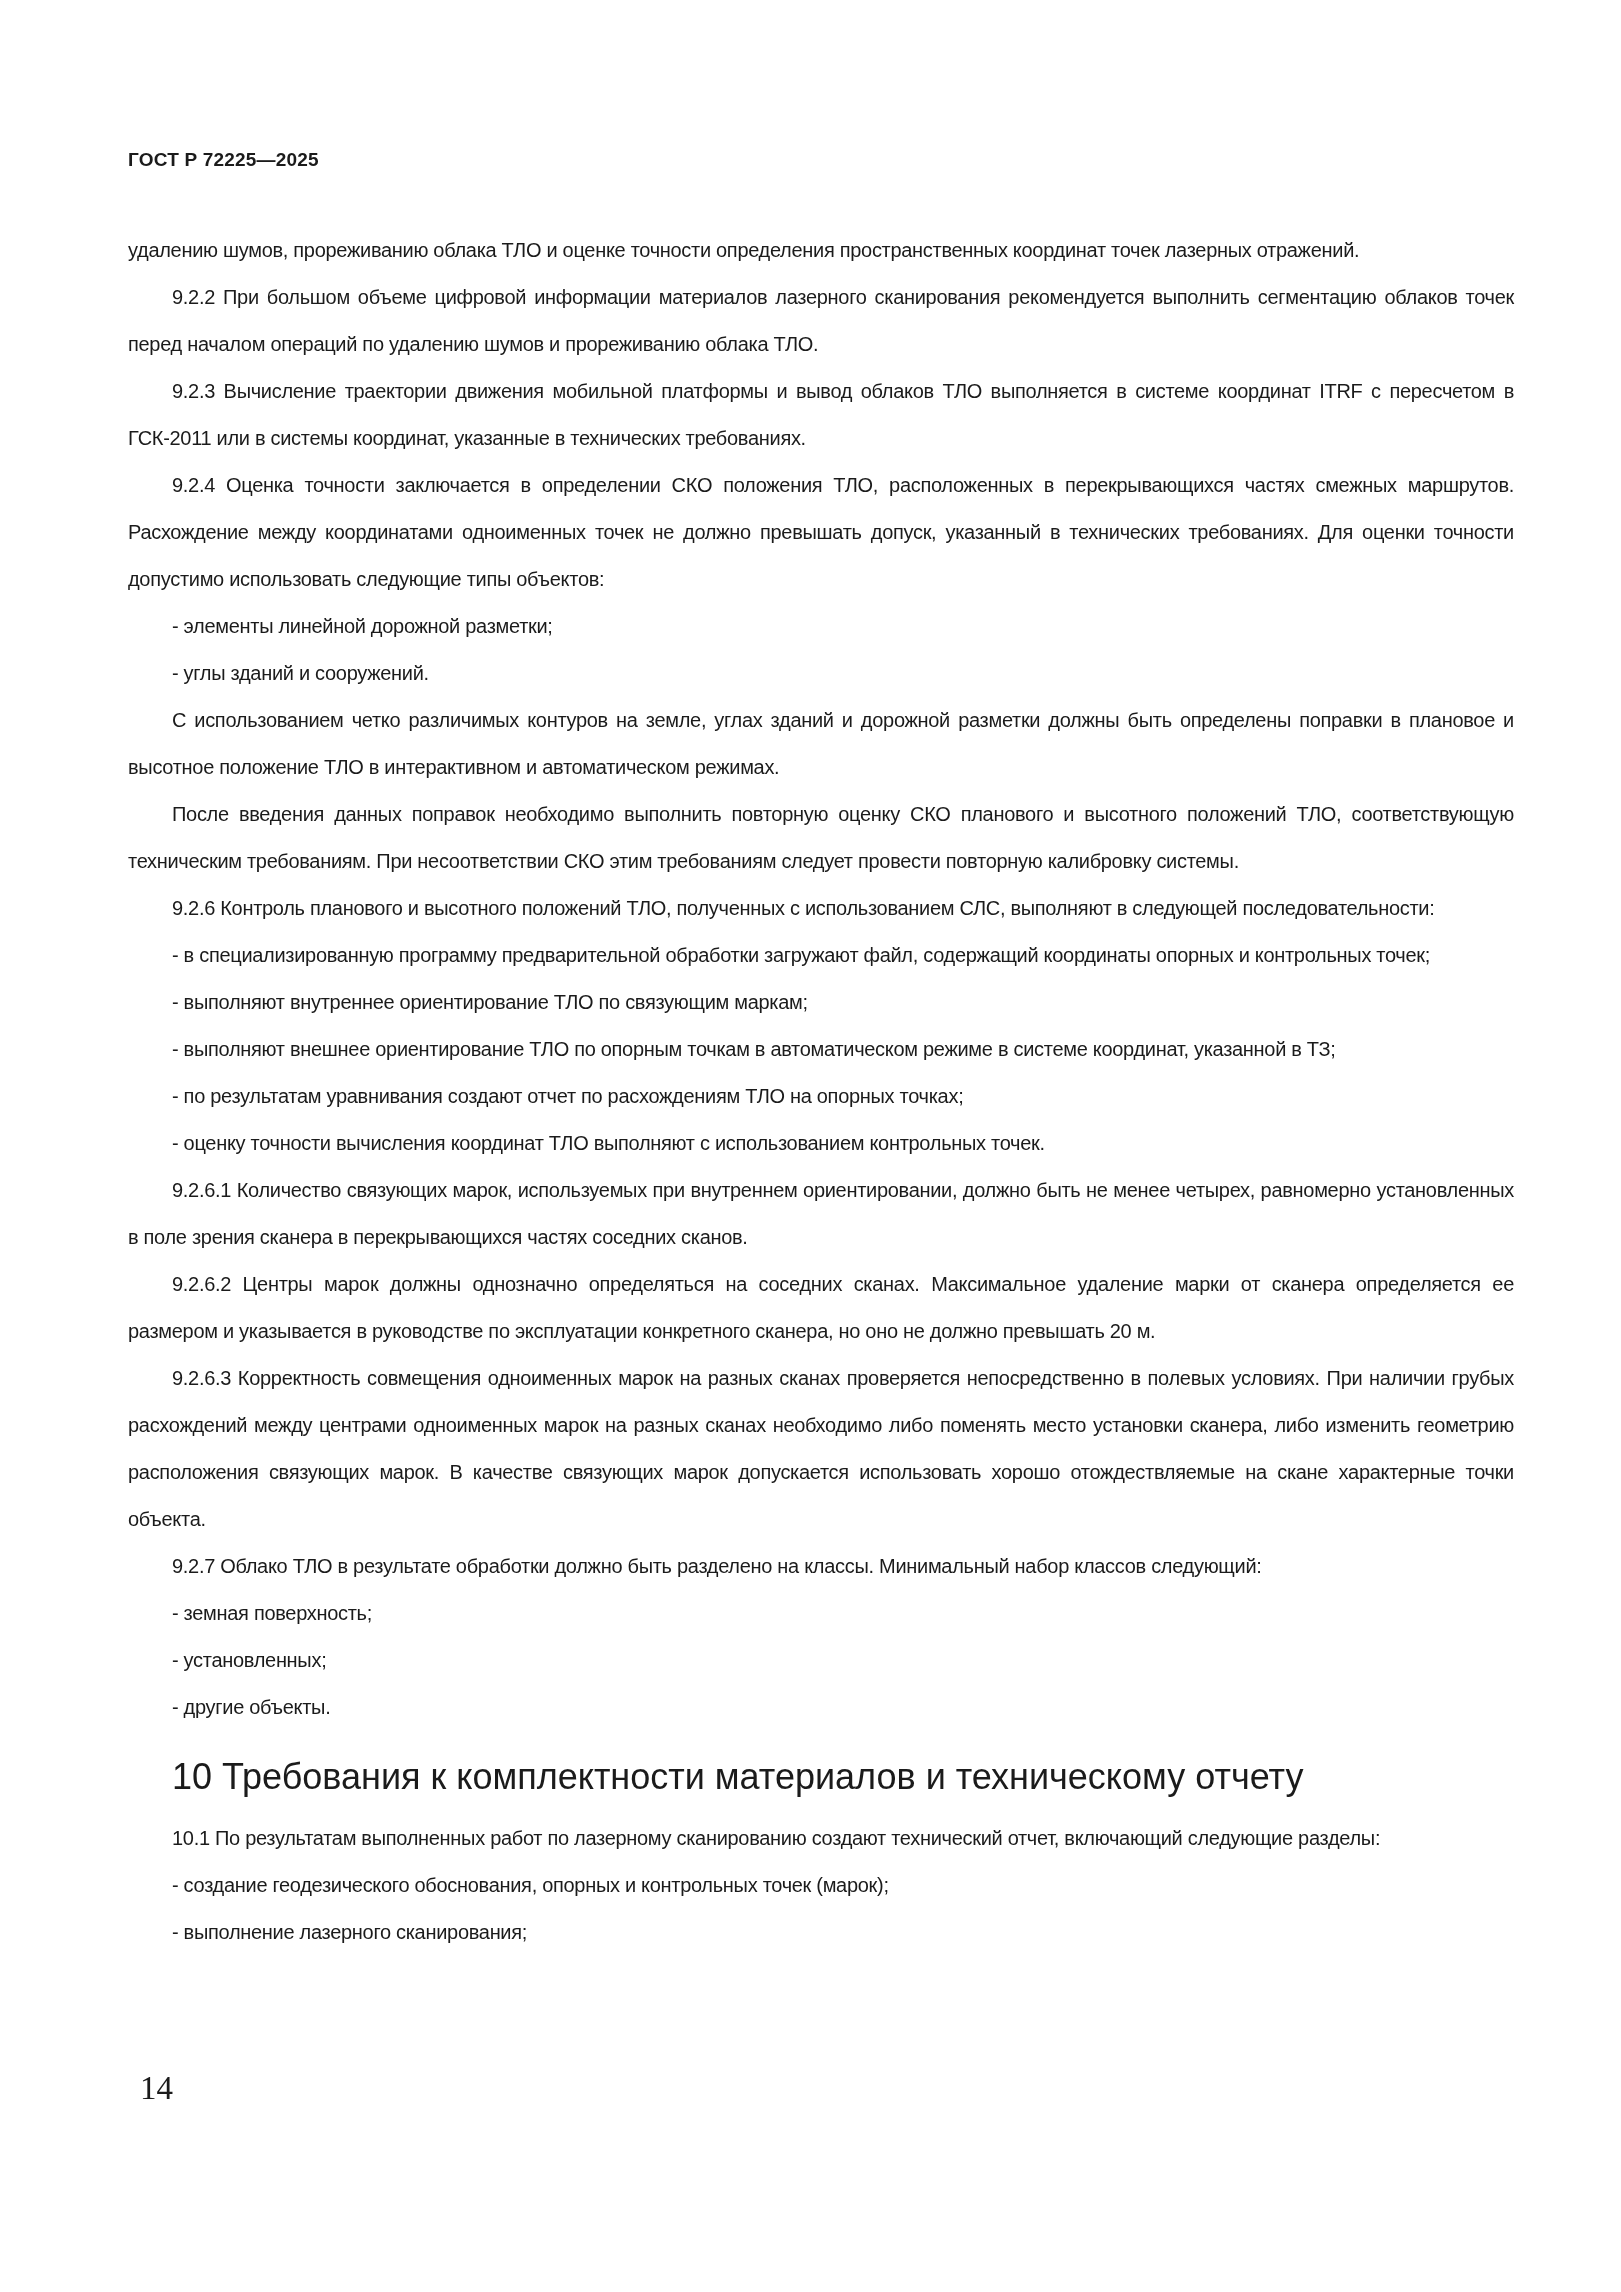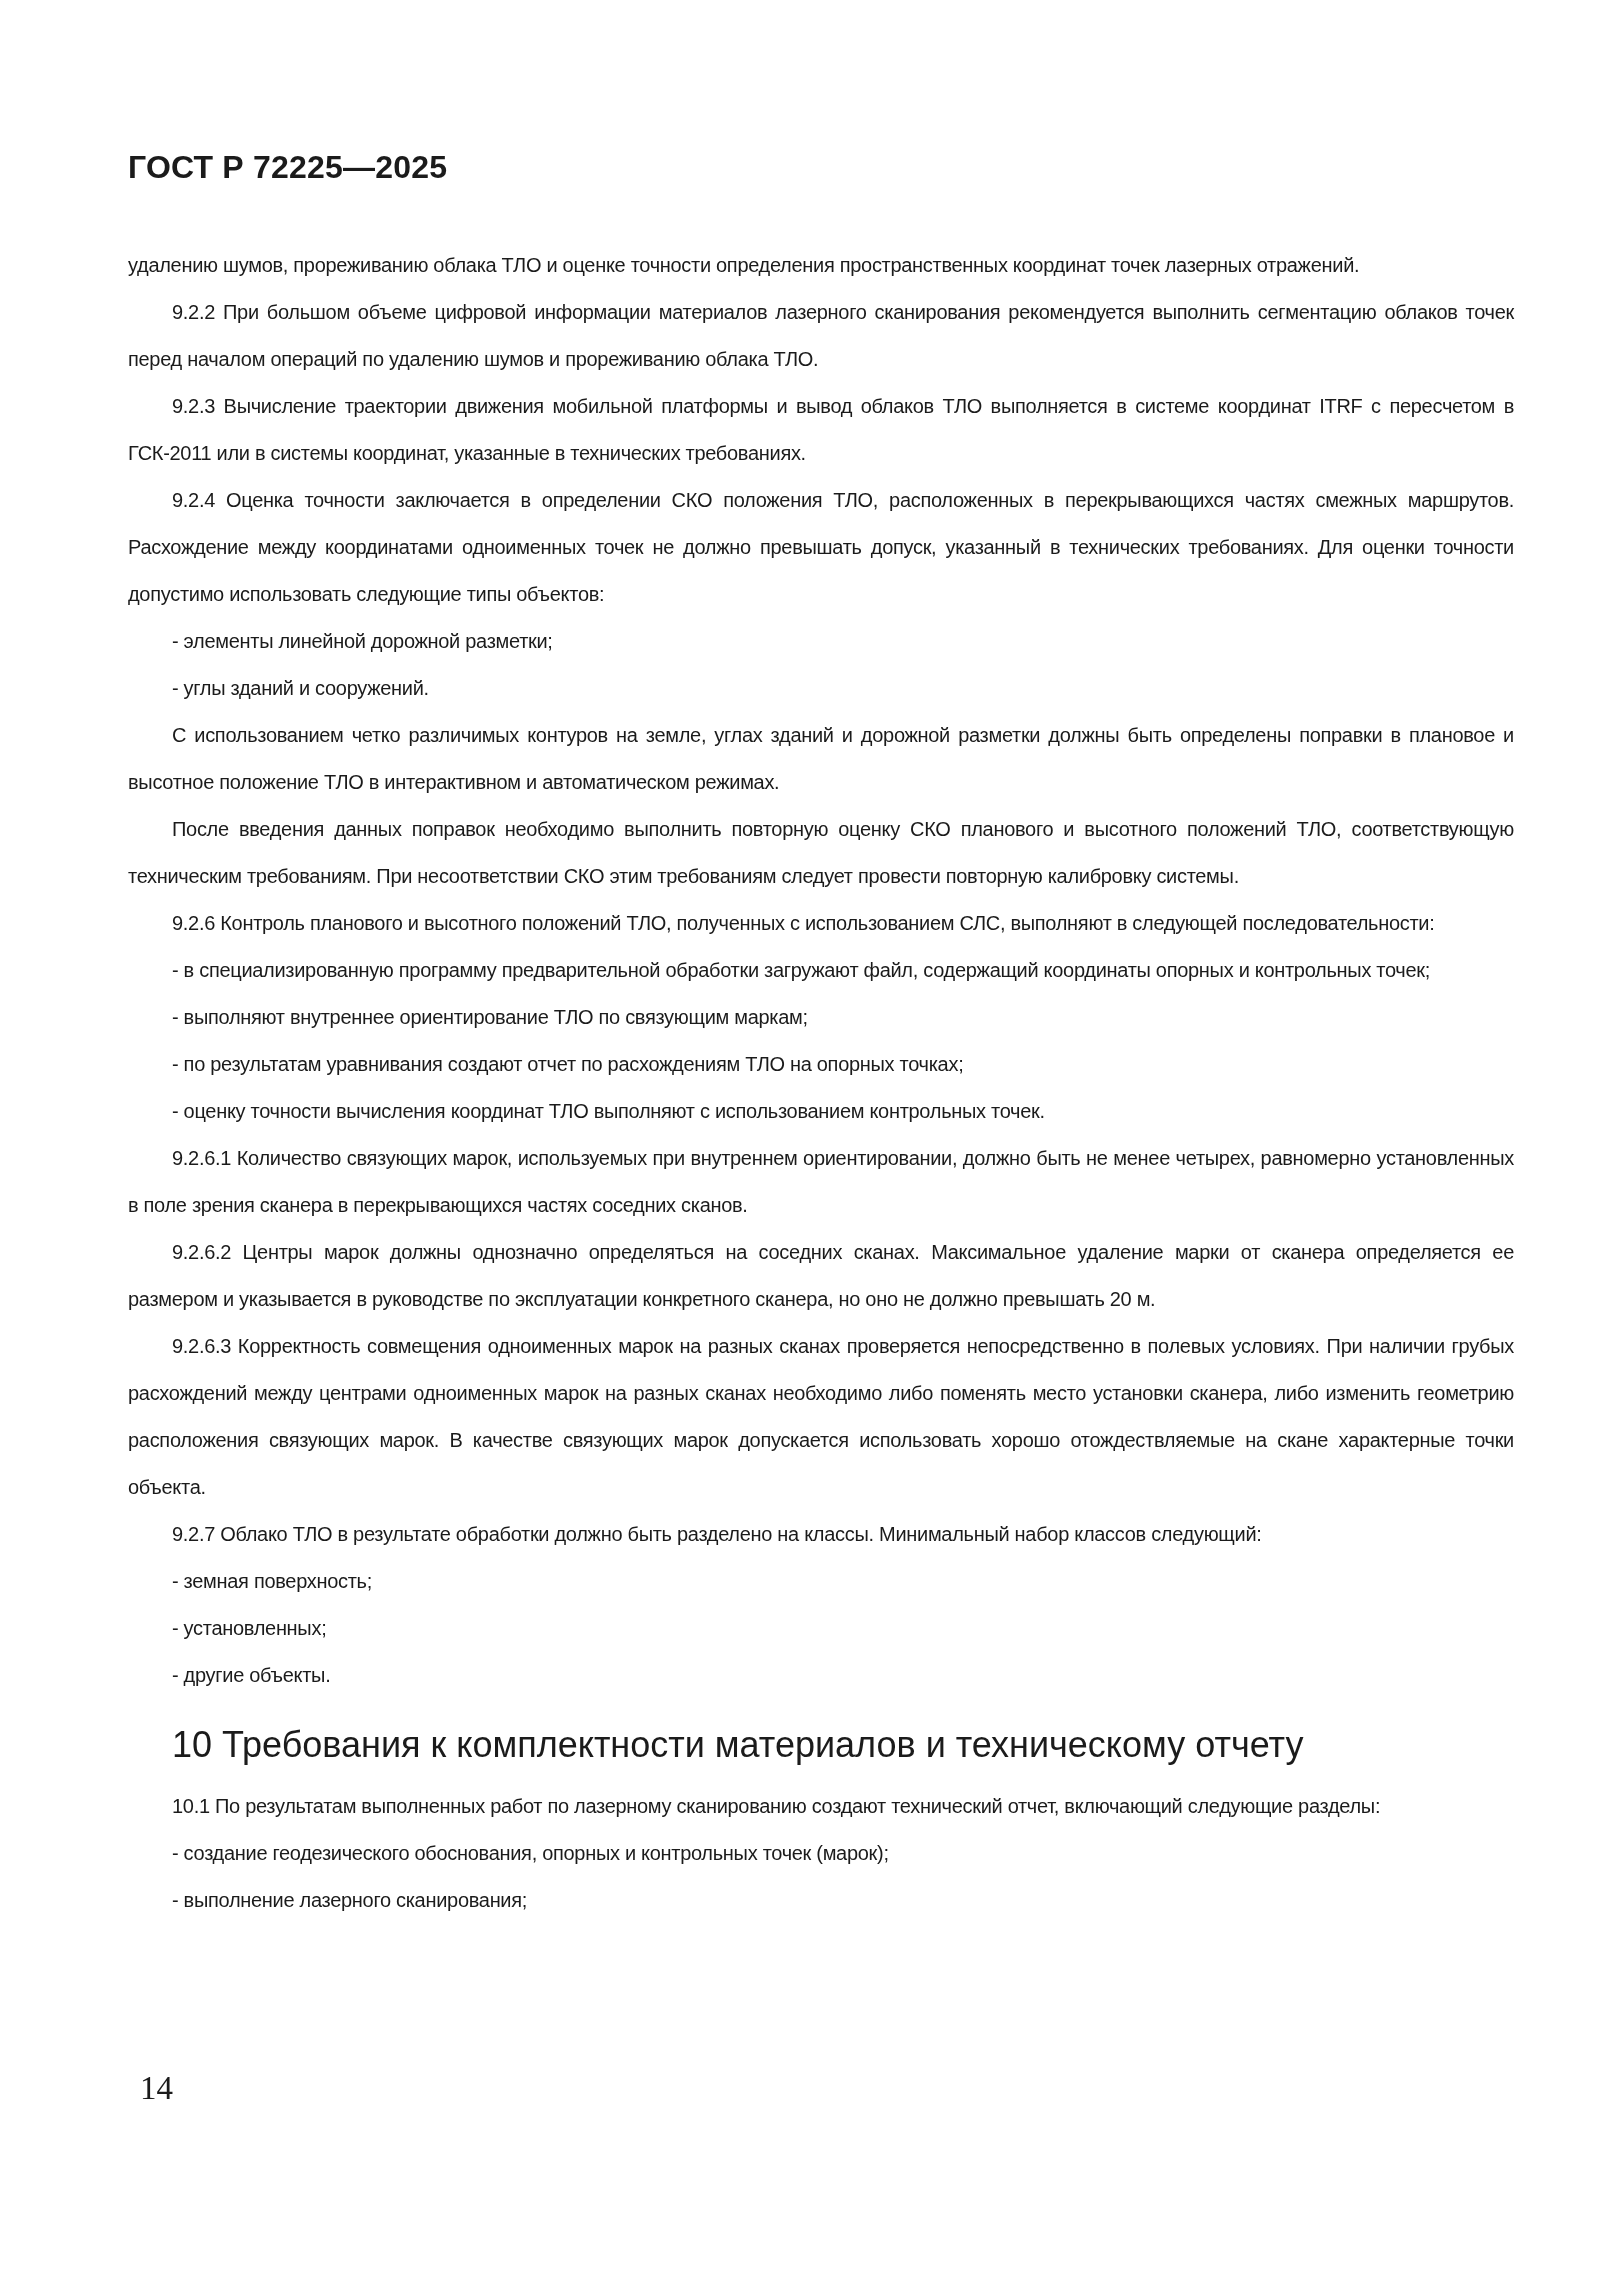--- a/index.html
+++ b/index.html
@@ -14,21 +14,21 @@
     overflow: hidden;
   }
   .content {
     position: absolute;
     left: 128px;
     top: 149px;
     width: 1386px;
   }
   .doc-header {
     font-weight: bold;
-    font-size: 32px;
+    font-size: 19px;
     letter-spacing: 0.2px;
     margin-bottom: 56px;
   }
   .para {
     font-size: 20px;
     line-height: 47px;
     letter-spacing: -0.3px;
     text-align: justify;
   }
   .ind { text-indent: 44px; }
@@ -60,20 +60,21 @@
     <p class="para ind">9.2.2 При большом объеме цифровой информации материалов лазерного сканирования рекомендуется выполнить сегментацию облаков точек перед началом операций по удалению шумов и прореживанию облака ТЛО.</p>
     <p class="para ind">9.2.3 Вычисление траектории движения мобильной платформы и вывод облаков ТЛО выполняется в системе координат ITRF с пересчетом в ГСК-2011 или в системы координат, указанные в технических требованиях.</p>
     <p class="para ind">9.2.4 Оценка точности заключается в определении СКО положения ТЛО, расположенных в перекрывающихся частях смежных маршрутов. Расхождение между координатами одноименных точек не должно превышать допуск, указанный в технических требованиях. Для оценки точности допустимо использовать следующие типы объектов:</p>
     <p class="para ind">- элементы линейной дорожной разметки;</p>
     <p class="para ind">- углы зданий и сооружений.</p>
     <p class="para ind">С использованием четко различимых контуров на земле, углах зданий и дорожной разметки должны быть определены поправки в плановое и высотное положение ТЛО в интерактивном и автоматическом режимах.</p>
     <p class="para ind">После введения данных поправок необходимо выполнить повторную оценку СКО планового и высотного положений ТЛО, соответствующую техническим требованиям. При несоответствии СКО этим требованиям следует провести повторную калибровку системы.</p>
     <p class="para ind">9.2.6 Контроль планового и высотного положений ТЛО, полученных с использованием СЛС, выполняют в следующей последовательности:</p>
     <p class="para ind">- в специализированную программу предварительной обработки загружают файл, содержащий координаты опорных и контрольных точек;</p>
     <p class="para ind">- выполняют внутреннее ориентирование ТЛО по связующим маркам;</p>
+    <p class="para ind">- выполняют внешнее ориентирование ТЛО по опорным точкам в автоматическом режиме в системе координат, указанной в ТЗ;</p>
     <p class="para ind">- по результатам уравнивания создают отчет по расхождениям ТЛО на опорных точках;</p>
     <p class="para ind">- оценку точности вычисления координат ТЛО выполняют с использованием контрольных точек.</p>
     <p class="para ind">9.2.6.1 Количество связующих марок, используемых при внутреннем ориентировании, должно быть не менее четырех, равномерно установленных в поле зрения сканера в перекрывающихся частях соседних сканов.</p>
     <p class="para ind">9.2.6.2 Центры марок должны однозначно определяться на соседних сканах. Максимальное удаление марки от сканера определяется ее размером и указывается в руководстве по эксплуатации конкретного сканера, но оно не должно превышать 20 м.</p>
     <p class="para ind">9.2.6.3 Корректность совмещения одноименных марок на разных сканах проверяется непосредственно в полевых условиях. При наличии грубых расхождений между центрами одноименных марок на разных сканах необходимо либо поменять место установки сканера, либо изменить геометрию расположения связующих марок. В качестве связующих марок допускается использовать хорошо отождествляемые на скане характерные точки объекта.</p>
     <p class="para ind">9.2.7 Облако ТЛО в результате обработки должно быть разделено на классы. Минимальный набор классов следующий:</p>
     <p class="para ind">- земная поверхность;</p>
     <p class="para ind">- установленных;</p>
     <p class="para ind">- другие объекты.</p>
 

